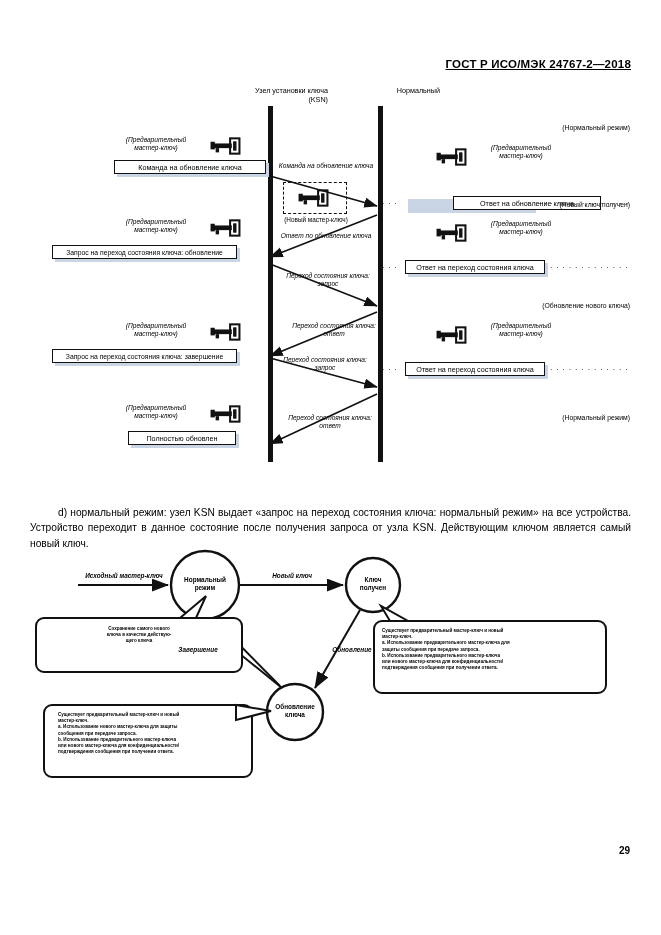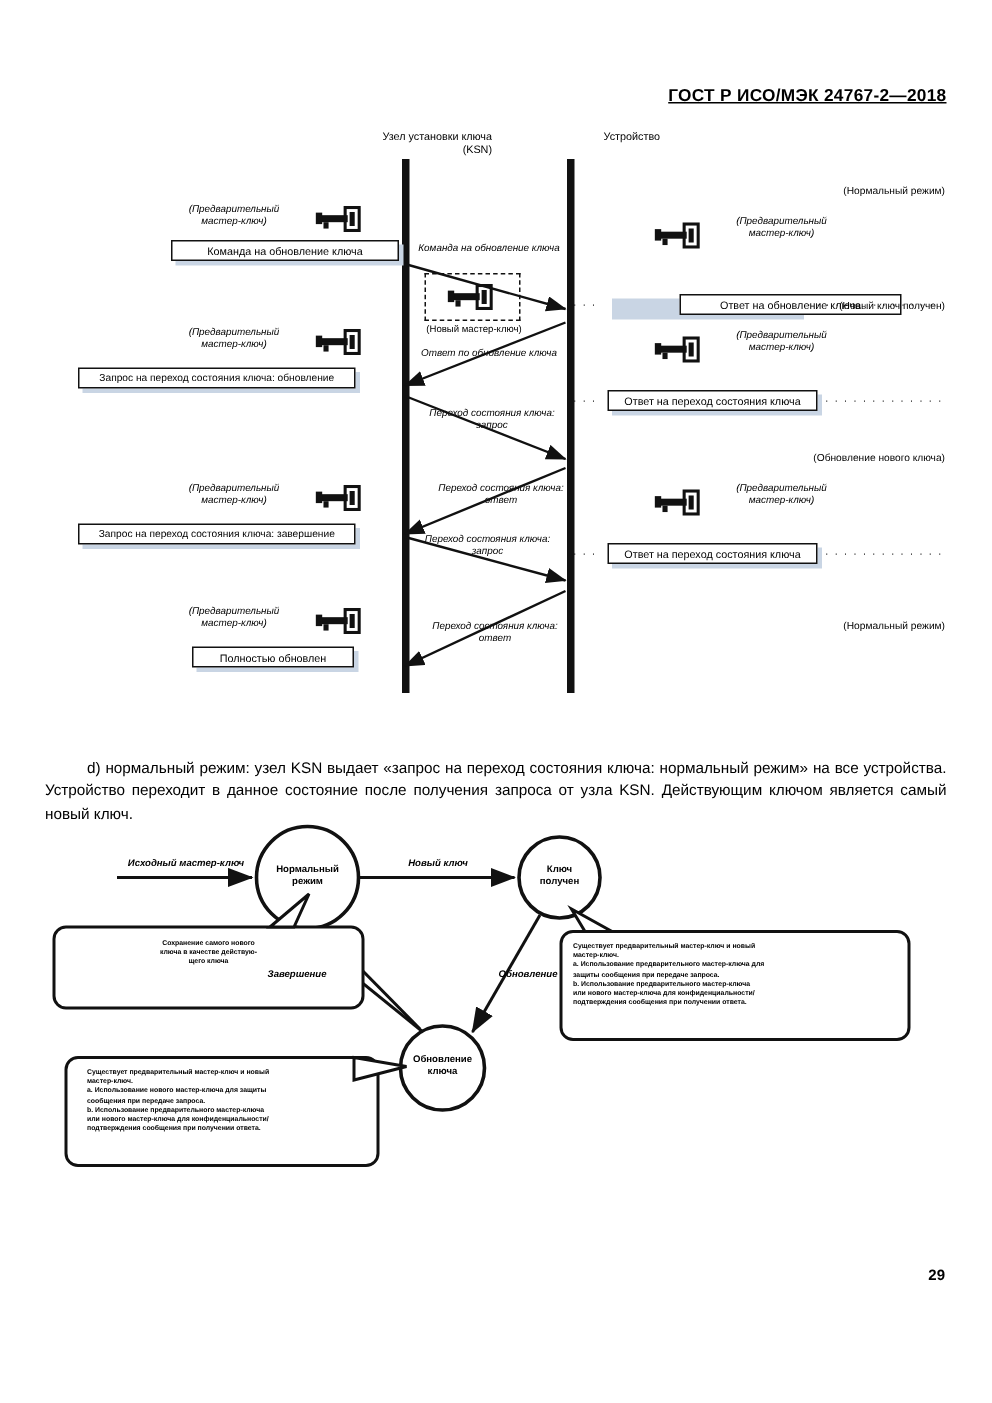--- a/index.html
+++ b/index.html
@@ -73,21 +73,21 @@
 <body>
 
 <div class="page">
 
   <div class="std-header">ГОСТ Р ИСО/МЭК 24767-2—2018</div>
 
   <div class="fig22">
 
     <div class="lane-label" style="left:178px;top:2px;width:120px;white-space:pre-line;">Узел установки ключа
 (KSN)</div>
-    <div class="lane-label" style="left:300px;top:2px;width:110px;">Устройство</div>
+    <div class="lane-label" style="left:300px;top:2px;width:110px;">Нормальный</div>
 
     <div class="lifeline" style="left:238px;top:22px;height:356px;"></div>
     <div class="lifeline" style="left:348px;top:22px;height:356px;"></div>
 
     <div class="ital" style="left:78px;top:52px;width:96px;white-space:pre-line;">(Предварительный
 мастер-ключ)</div>
     <div class="keyicon" style="left:178px;top:52px;">
       <svg viewBox="0 0 40 22" width="34" height="20">
         <rect x="26" y="2" width="11" height="18" fill="none" stroke="#111" stroke-width="2.4"></rect>
         <rect x="29.5" y="5.5" width="4" height="11" fill="#111"></rect>

